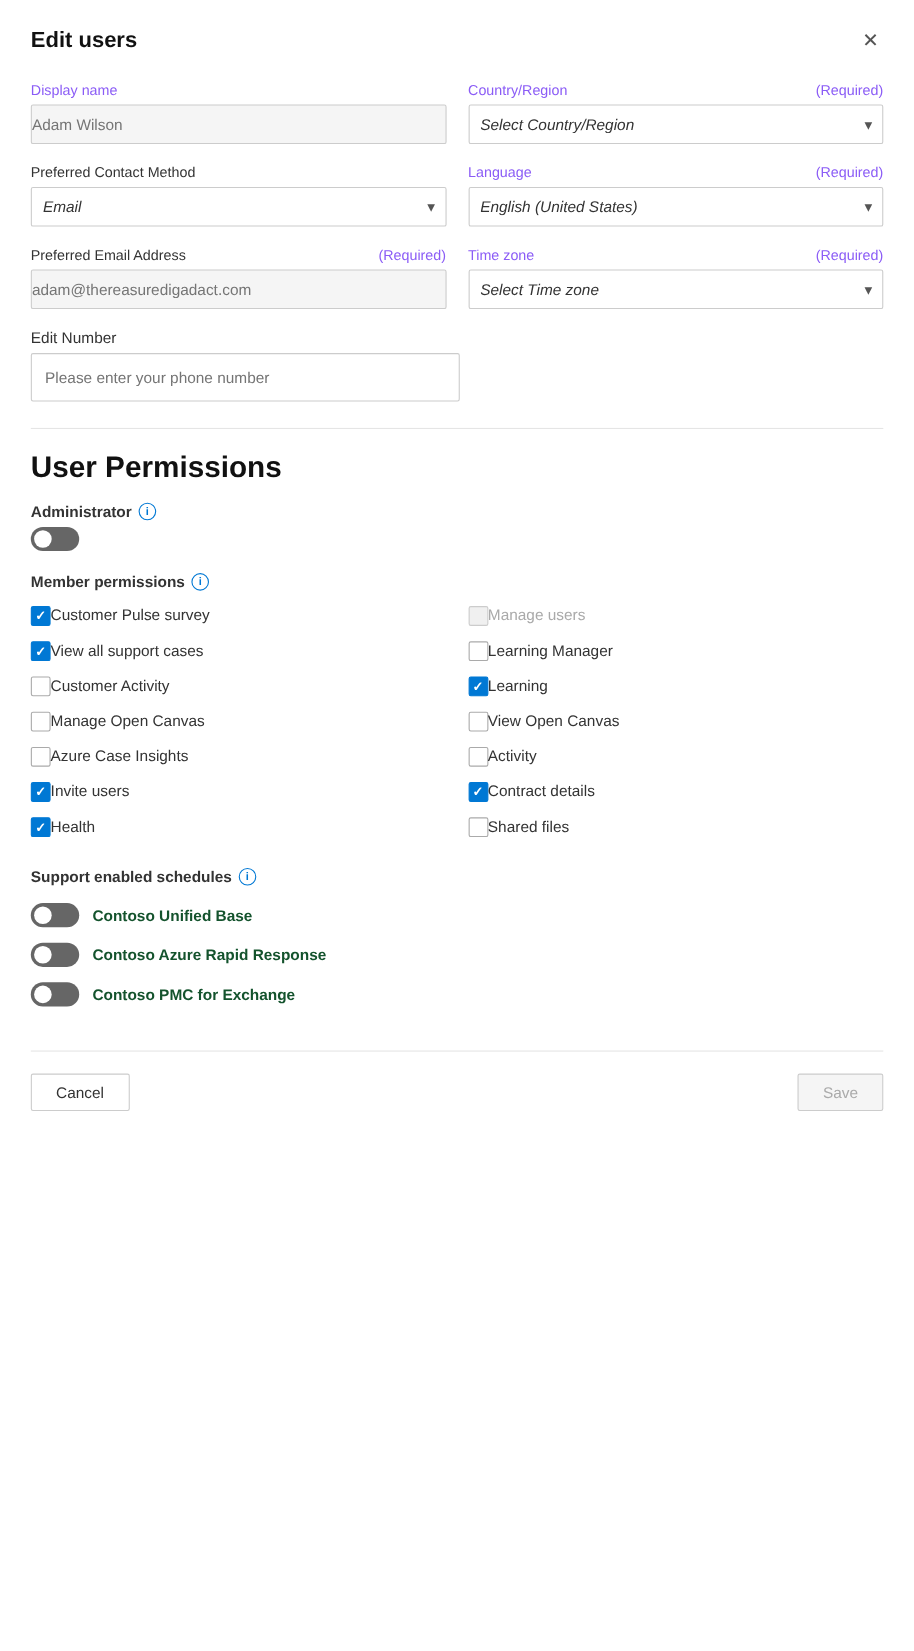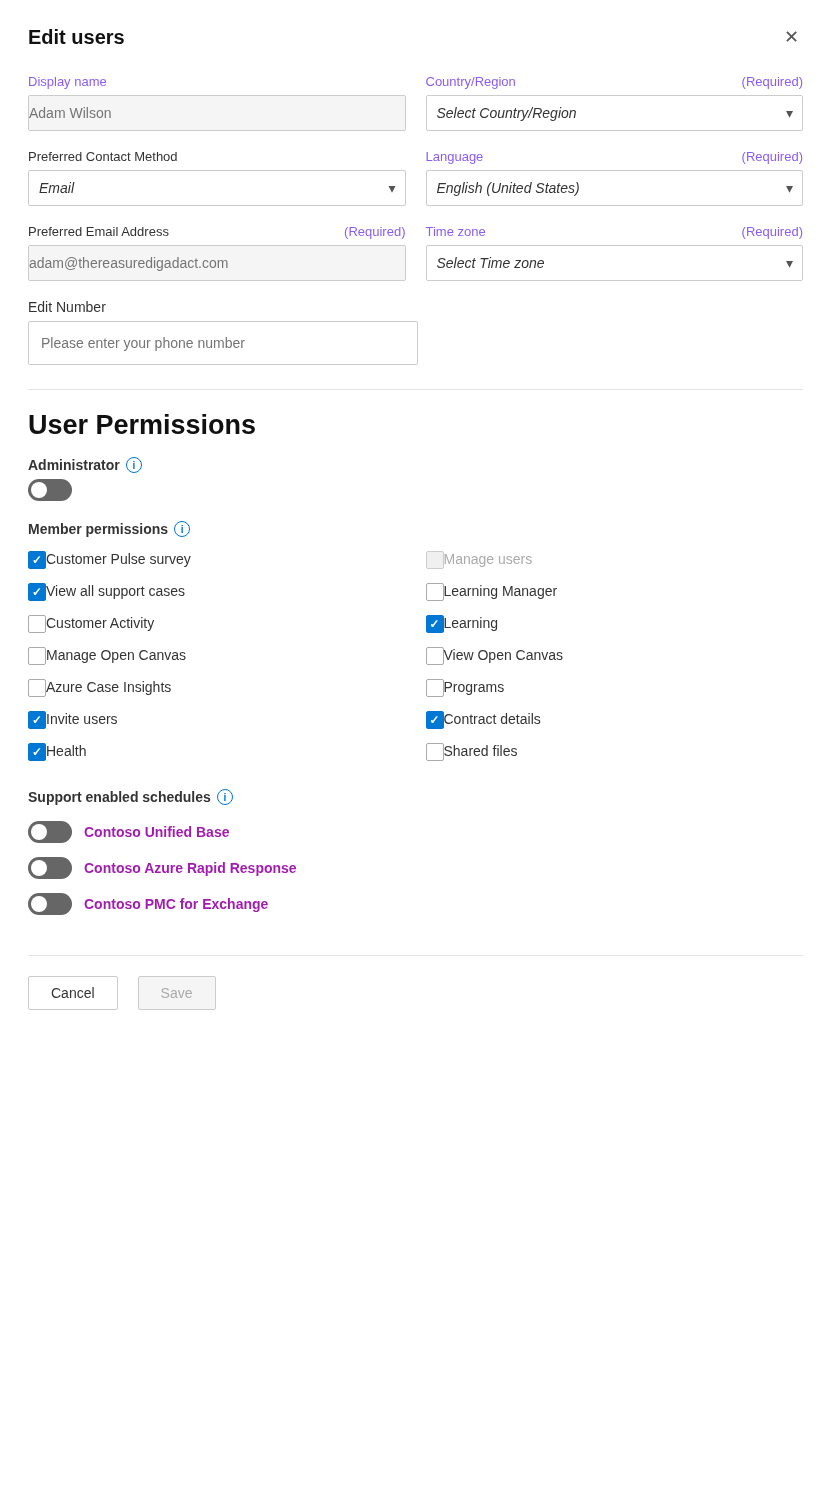--- a/index.html
+++ b/index.html
@@ -238,25 +238,25 @@
     }
     .schedule-item {
       display: flex;
       align-items: center;
       gap: 12px;
       margin-bottom: 14px;
     }
     .schedule-label {
       font-size: 14px;
       font-weight: 600;
-      color: #a21caf;
+      color: #14532d;
     }
     .footer-buttons {
       display: flex;
-      justify-content: flex-start;
+      justify-content: space-between;
       gap: 20px;
       padding-top: 20px;
       border-top: 1px solid #e5e5e5;
     }
     .btn-cancel {
       padding: 8px 22px;
       font-size: 14px;
       background: #fff;
       border: 1px solid #ccc;
       border-radius: 2px;
@@ -417,21 +417,21 @@
         <span>View Open Canvas</span>
       </div>
 
       <div class="perm-item">
         <div class="checkbox-custom"></div>
         <span>Azure Case Insights</span>
       </div>
 
       <div class="perm-item">
         <div class="checkbox-custom"></div>
-        <span>Programs</span>
+        <span>Activity</span>
       </div>
 
       <div class="perm-item">
         <div class="checkbox-custom checked"></div>
         <span>Invite users</span>
       </div>
 
       <div class="perm-item">
         <div class="checkbox-custom checked"></div>
         <span>Contract details</span>

